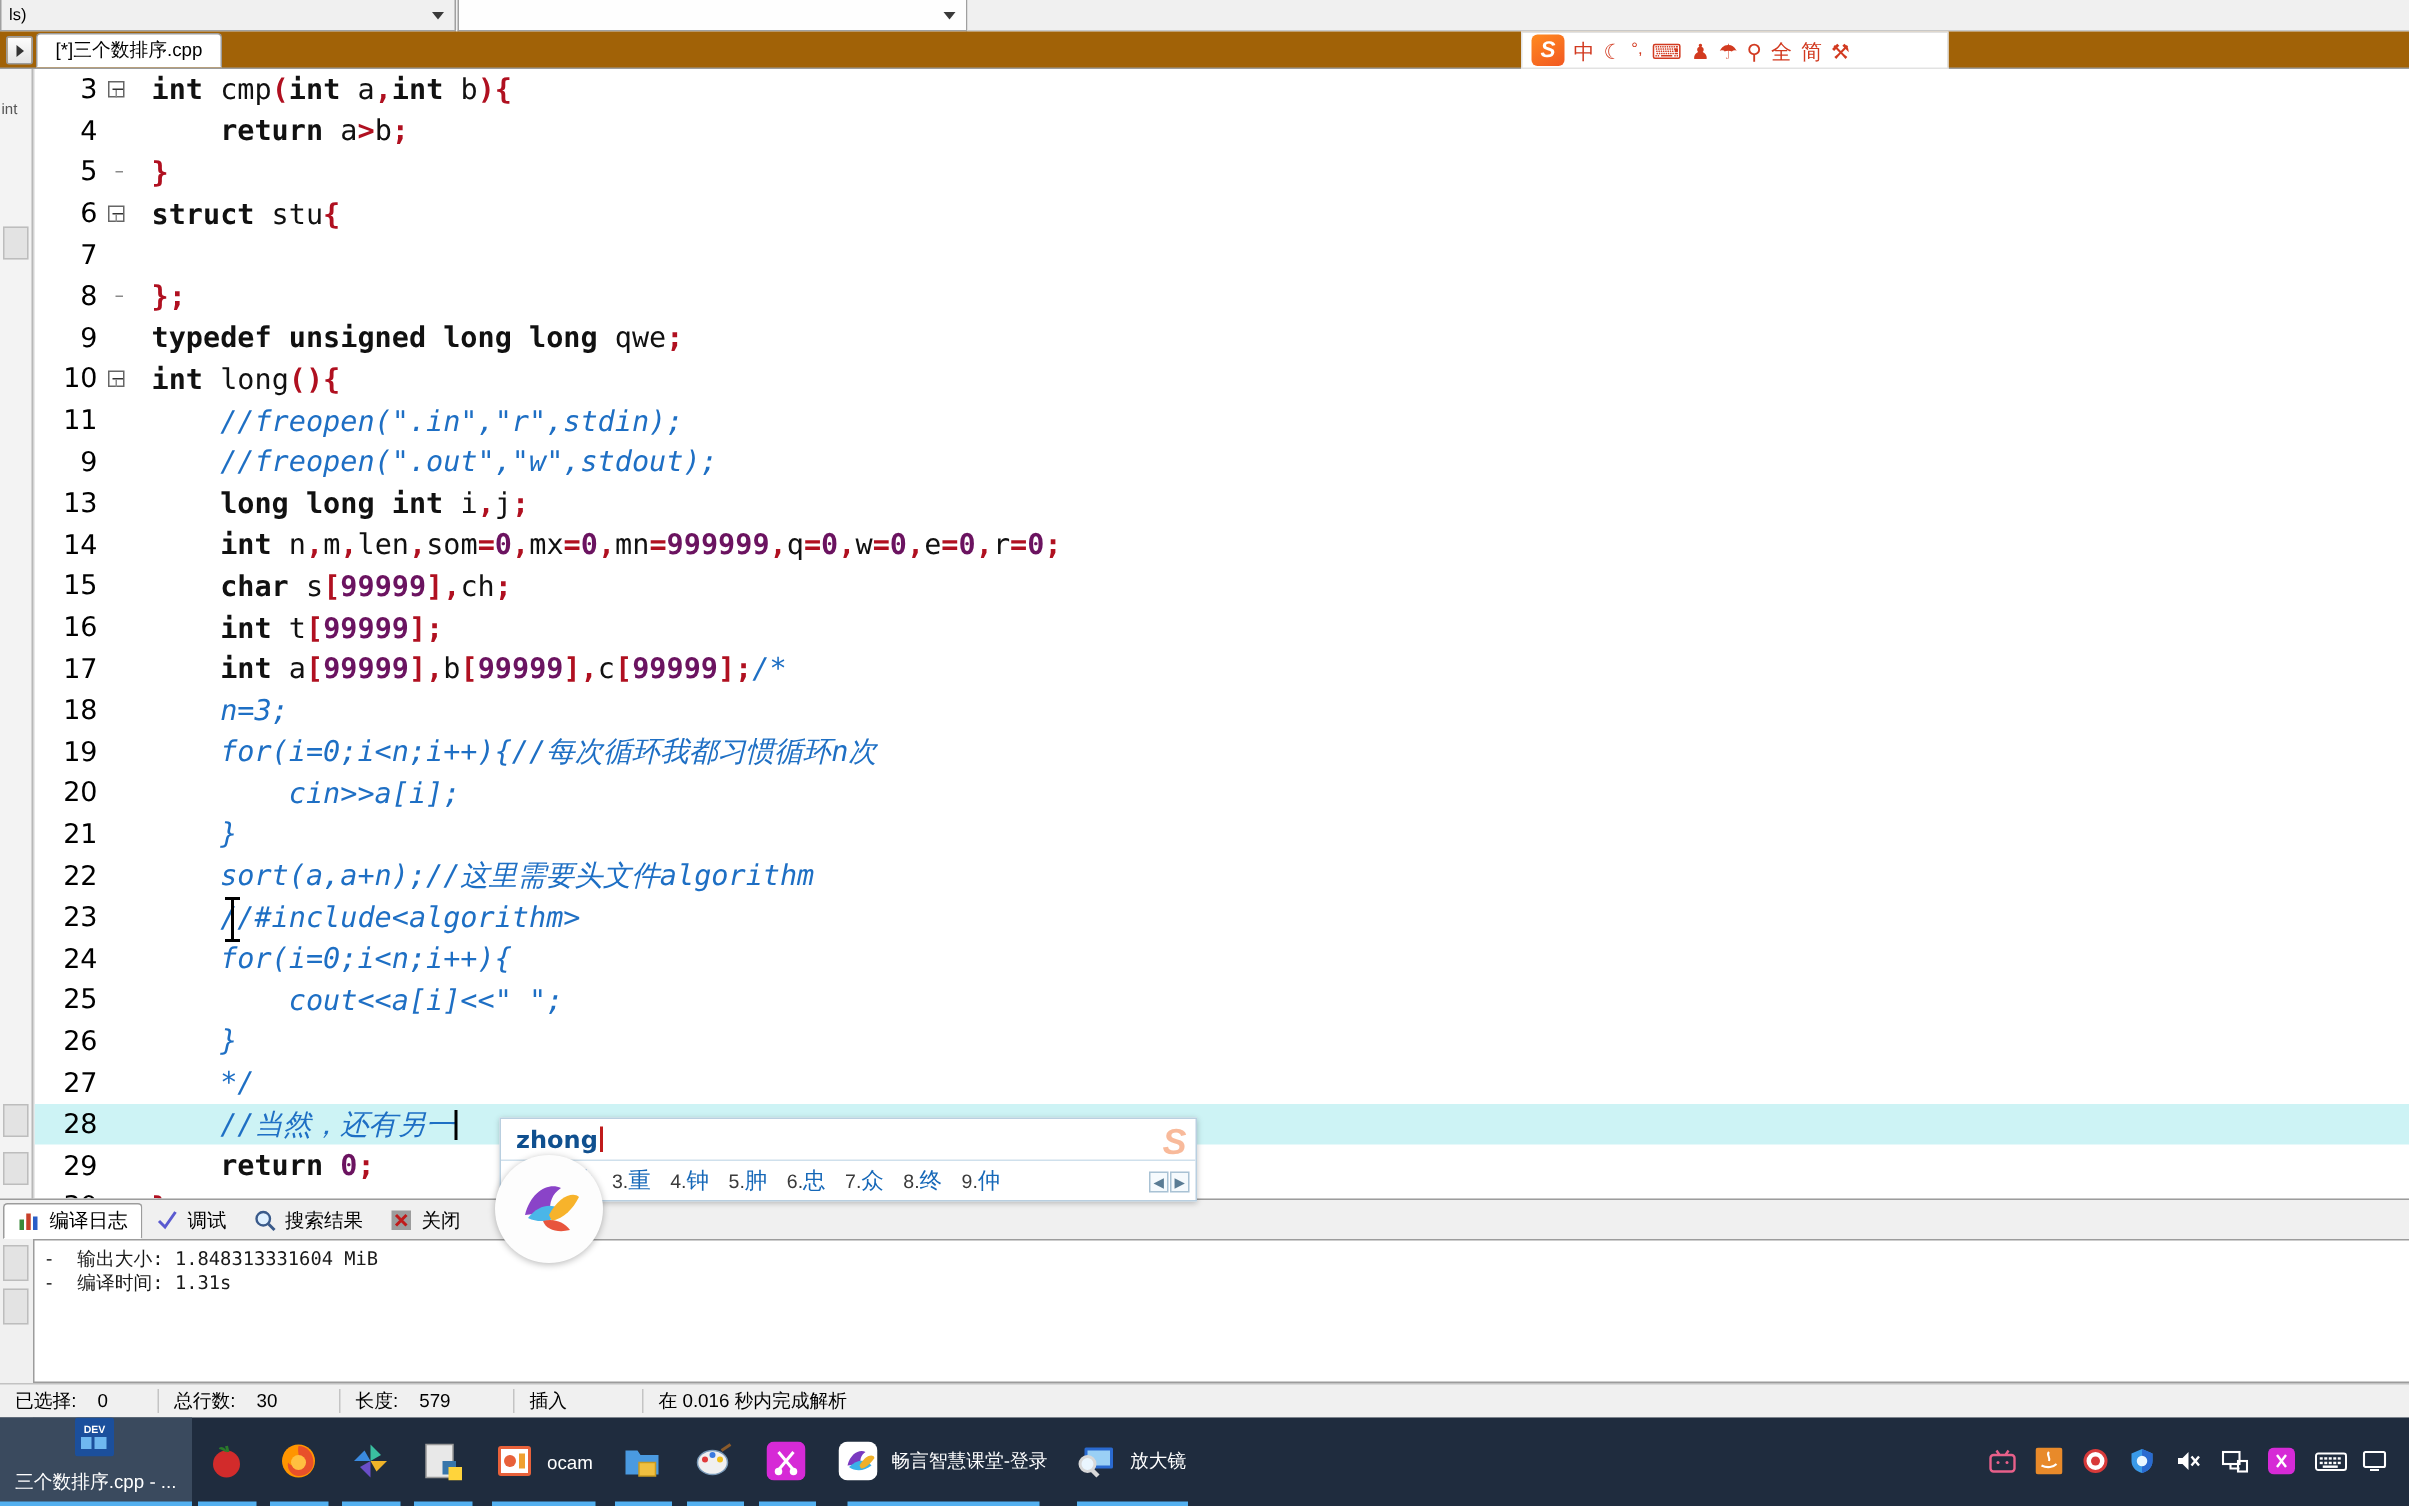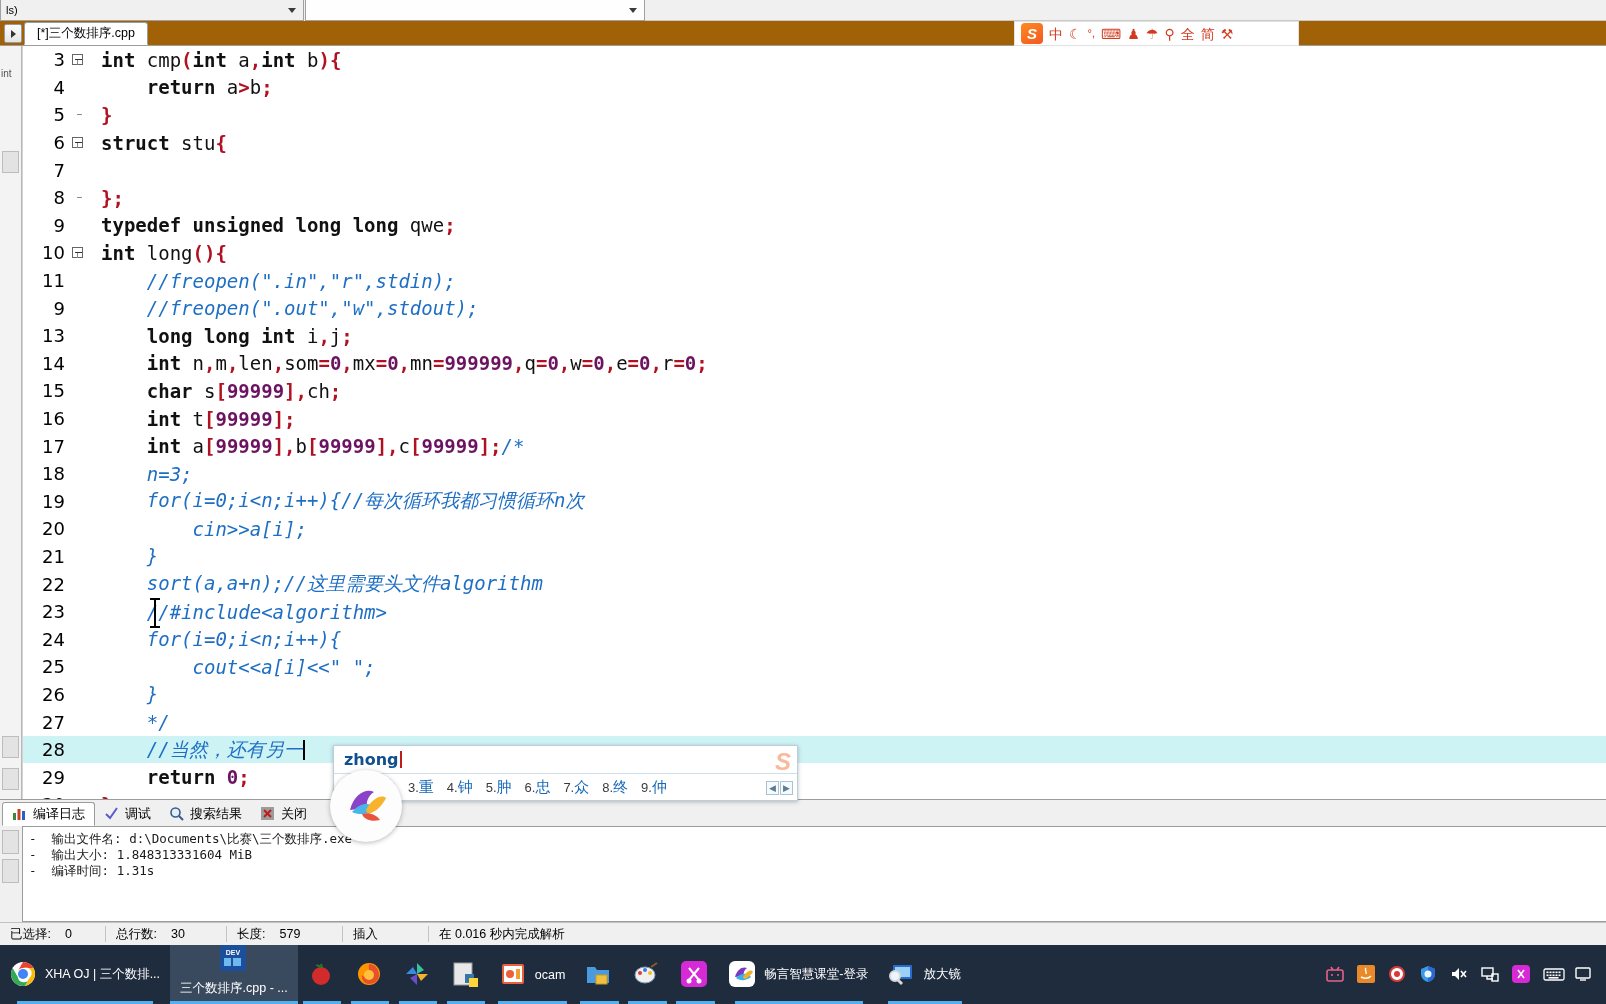--- a/index.html
+++ b/index.html
@@ -408,21 +408,20 @@
             </svg>
           </span>
           <span>关闭</span>
         </div>
       </div>
     <div class="bp-side-boxes">
       <div></div>
       <div></div>
     </div>
     <div class="bp-body" id="bp-body">
-        <div class="bp-line">-  输出文件名: d:\Documents\比赛\三个数排序.exe</div>
         <div class="bp-line">-  输出大小: 1.848313331604 MiB</div>
         <div class="bp-line">-  编译时间: 1.31s</div>
       </div>
     <div class="hscroll">
       <div class="arrow">◀</div>
       <div class="track"></div>
     </div>
   </div>
 
   <div class="statusrow" id="statusrow">
@@ -445,32 +444,20 @@
         <span>插入</span>
       </div>
       <div class="st-sep"></div>
       <div class="st-cell" style="width: 250px;">
         <span>在 0.016 秒内完成解析</span>
       </div>
     </div>
 
   <div class="taskbar">
     <div id="tb-items" style="display:flex;align-items:center;">
-        <div class="tb-item running">
-          <span class="tb-ico">
-            <svg width="26" height="26" viewBox="0 0 26 26">
-              <circle cx="13" cy="13" r="12" fill="#fff"></circle>
-              <path d="M13 1 A12 12 0 0 1 23.4 7 L13 7 A6 6 0 0 0 7.8 10 Z" fill="#ea4335"></path>
-              <path d="M23.4 7 A12 12 0 0 1 15 24.8 L19.5 17 A6 6 0 0 0 13 7 Z" fill="#fbbc05"></path>
-              <path d="M15 24.8 A12 12 0 0 1 2.6 7 L7.8 16 A6 6 0 0 0 19.5 17 Z" fill="#34a853"></path>
-              <circle cx="13" cy="13" r="5" fill="#4285f4"></circle>
-            </svg>
-          </span>
-          <span class="tb-label">XHA OJ | 三个数排...</span>
-        </div>
         <div class="tb-item active">
           <span class="tb-ico">
             <svg width="26" height="26" viewBox="0 0 26 26">
               <rect width="26" height="26" rx="2" fill="#1b4f9c"></rect>
               <text x="13" y="10" font-size="7" fill="#fff" text-anchor="middle" font-family="sans-serif" font-weight="bold">DEV</text>
               <rect x="4" y="13" width="7" height="8" fill="#6fb8f0"></rect>
               <rect x="13" y="13" width="8" height="8" fill="#6fb8f0"></rect>
             </svg>
           </span>
           <span class="tb-label">三个数排序.cpp - ...</span>

